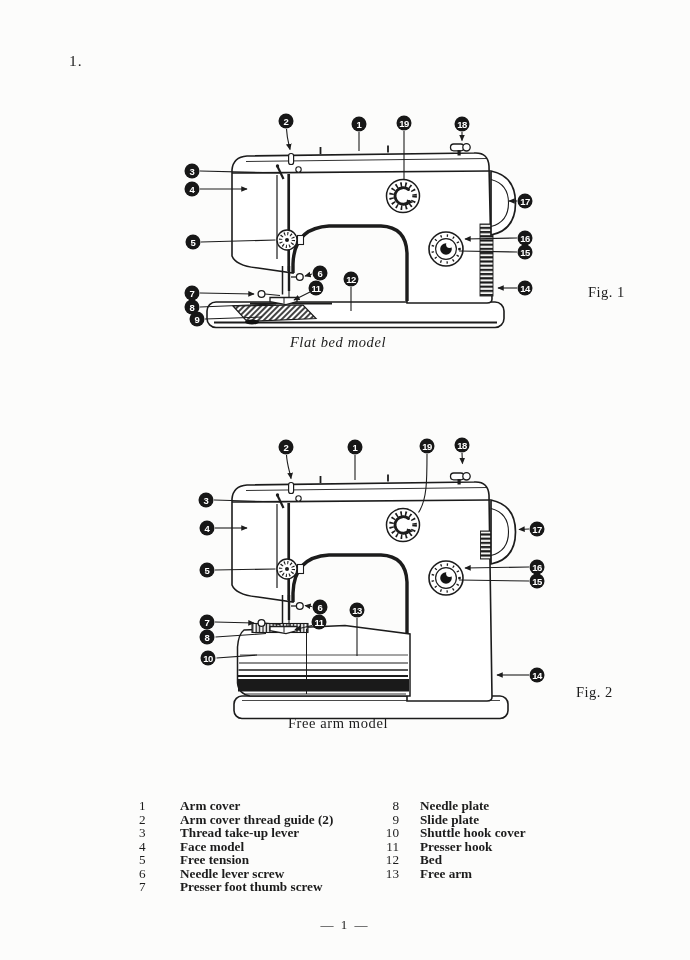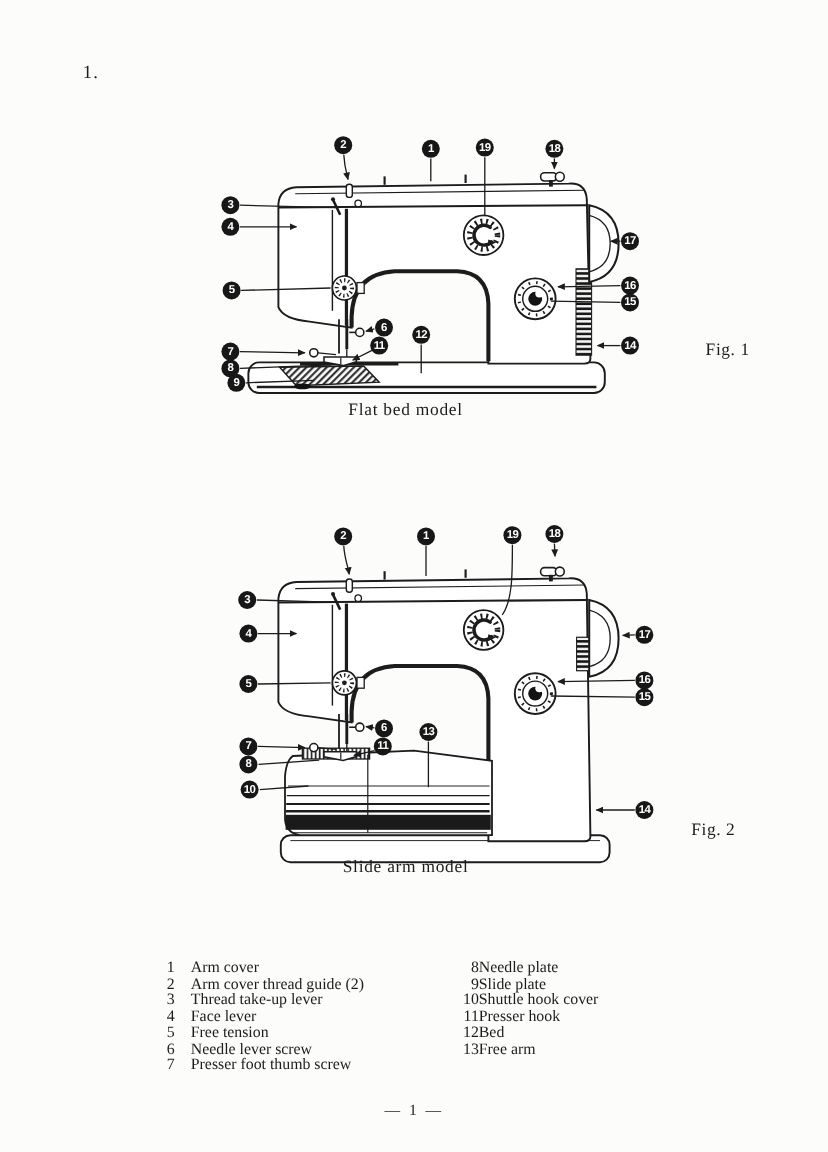--- a/index.html
+++ b/index.html
@@ -19,21 +19,21 @@
   .callout{
     position:absolute;width:15px;height:15px;border-radius:50%;
     background:#171717;color:#fff;display:flex;align-items:center;justify-content:center;
     font:bold 9.5px "Liberation Sans", sans-serif;letter-spacing:-0.5px;
     transform:translate(-50%,-50%);
   }
   .parts-col{position:absolute;top:799px;font-size:13.2px;line-height:13.5px;}
   .parts-col .prow{display:flex;}
   .parts-col .pnum{width:20px;text-align:left;flex:0 0 auto;}
   #parts-right .pnum{width:22px;text-align:right;}
-  .parts-col .pname{margin-left:0;white-space:nowrap;}
+  .parts-col .pname{margin-left:21px;white-space:nowrap;font-weight:bold;}
   #parts-left{left:139px;}
   #parts-right{left:377px;}
   .pageno{left:0;top:917px;width:690px;text-align:center;font-size:13px;letter-spacing:2px;}
 </style>
 </head>
 <body>
 
 <div class="page">
 
   <div class="abs title">
@@ -241,40 +241,40 @@
       <div class="callout" style="left: 207px; top: 622px;">7</div>
       <div class="callout" style="left: 207px; top: 637px;">8</div>
       <div class="callout" style="left: 208px; top: 658px;">10</div>
       <div class="callout" style="left: 537px; top: 529px;">17</div>
       <div class="callout" style="left: 537px; top: 567px;">16</div>
       <div class="callout" style="left: 537px; top: 581px;">15</div>
       <div class="callout" style="left: 537px; top: 675px;">14</div>
     </div>
 
   <div class="abs fig-label" style="left:588px;top:284px;">Fig. 1</div>
-  <div class="abs fig-caption" style="left:258px;top:334px;">Flat bed model</div>
+  <div class="abs fig-caption" style="left:258px;top:334px;font-style:italic;">Flat bed model</div>
   <div class="abs fig-label" style="left:576px;top:684px;">Fig. 2</div>
-  <div class="abs fig-caption" style="left:258px;top:715px;">Slide arm model</div>
+  <div class="abs fig-caption" style="left:258px;top:715px;">Free arm model</div>
 
   <div id="parts-left" class="parts-col">
       <div class="prow">
         <span class="pnum">1</span>
         <span class="pname">Arm cover</span>
       </div>
       <div class="prow">
         <span class="pnum">2</span>
         <span class="pname">Arm cover thread guide (2)</span>
       </div>
       <div class="prow">
         <span class="pnum">3</span>
         <span class="pname">Thread take-up lever</span>
       </div>
       <div class="prow">
         <span class="pnum">4</span>
-        <span class="pname">Face lever</span>
+        <span class="pname">Face model</span>
       </div>
       <div class="prow">
         <span class="pnum">5</span>
         <span class="pname">Free tension</span>
       </div>
       <div class="prow">
         <span class="pnum">6</span>
         <span class="pname">Needle lever screw</span>
       </div>
       <div class="prow">

